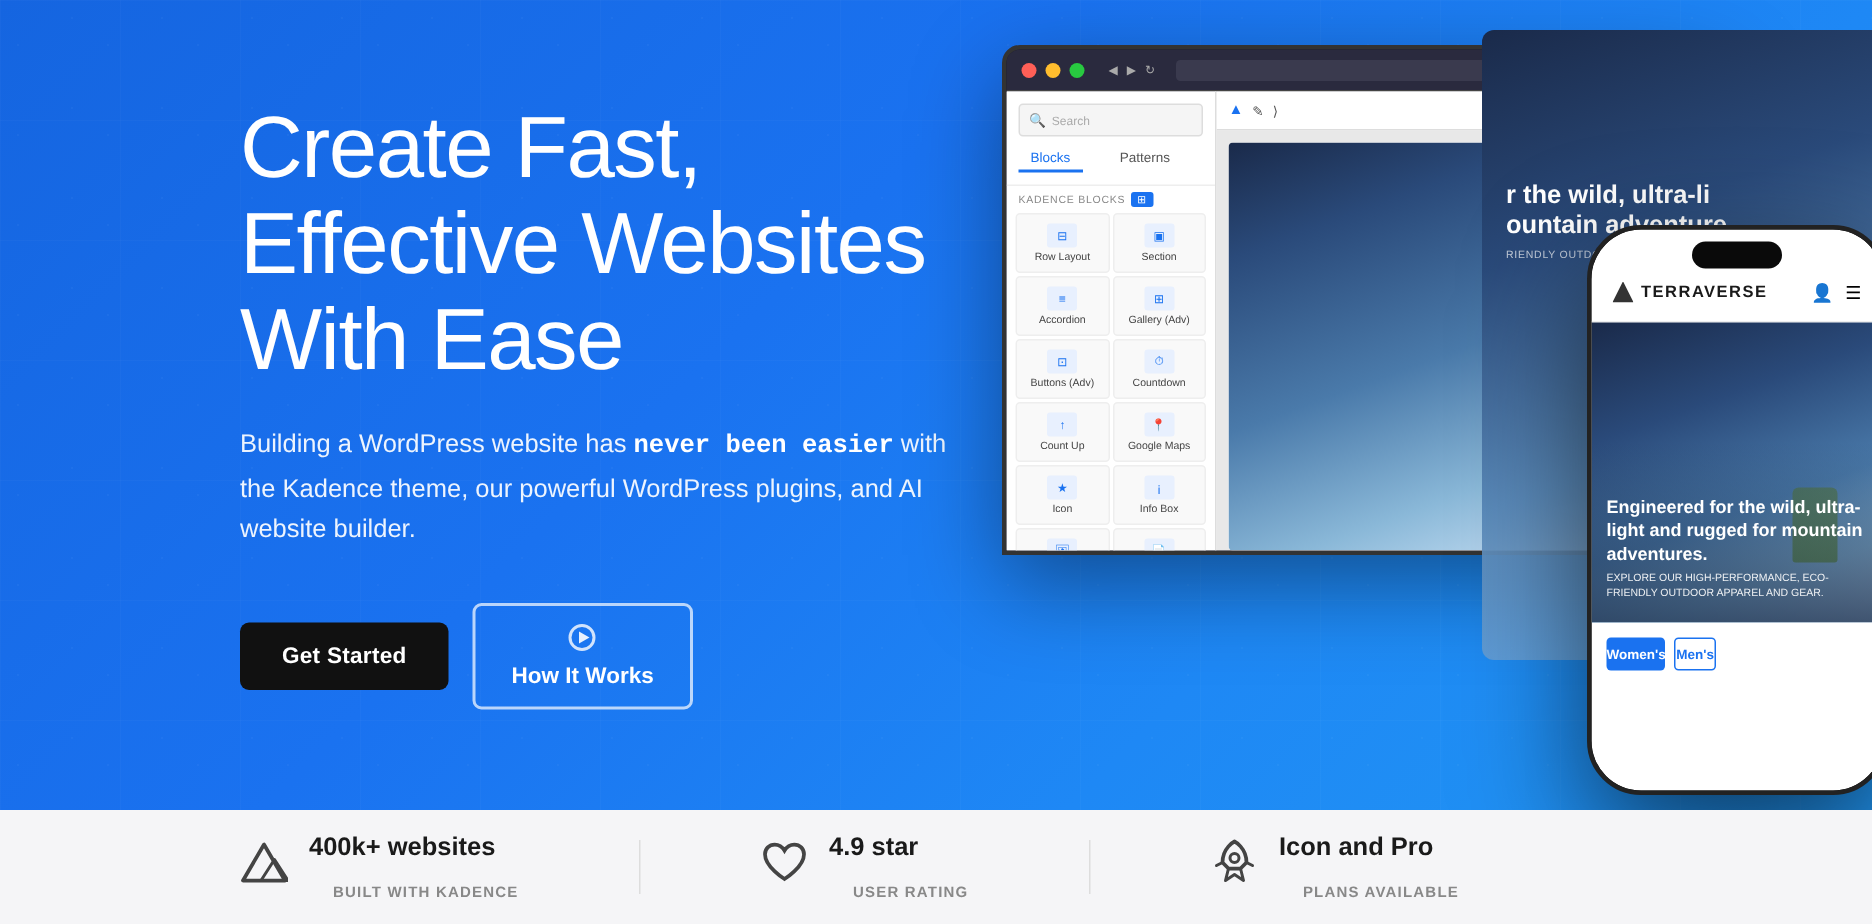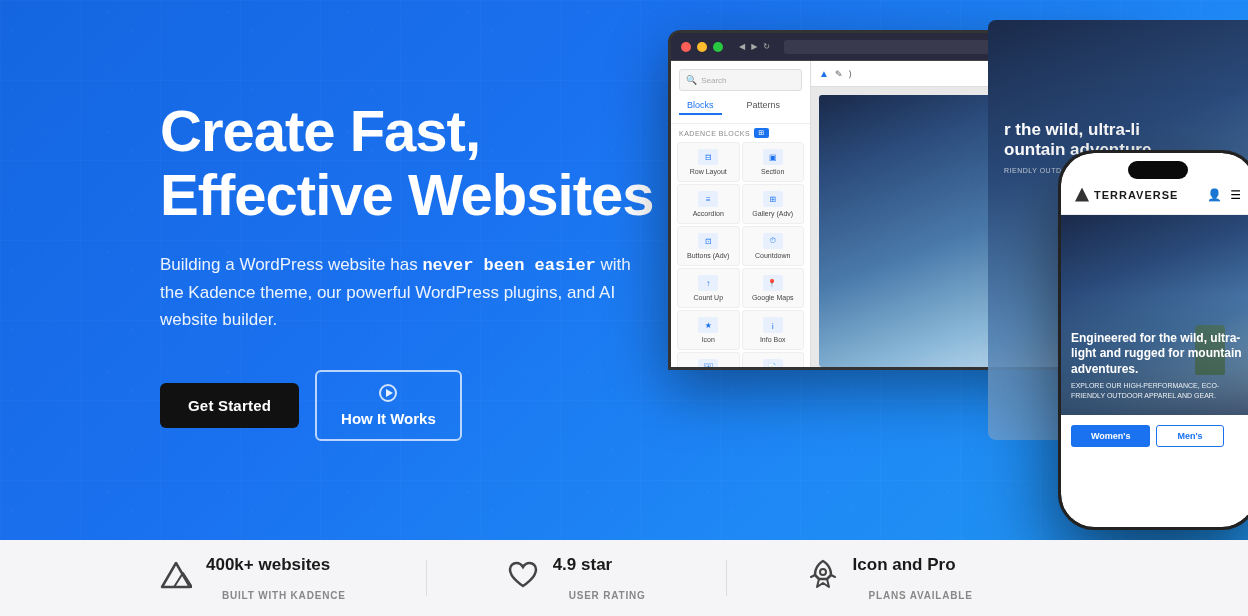--- a/index.html
+++ b/index.html
@@ -45,21 +45,21 @@
 
     .hero-content {
       position: relative;
       z-index: 2;
       padding-left: 160px;
       max-width: 680px;
     }
 
     .hero-title {
       font-size: 58px;
-      font-weight: 700;
+      font-weight: 400;
       color: #fff;
       line-height: 1.1;
       margin-bottom: 24px;
       letter-spacing: -1px;
     }
 
     .hero-subtitle {
       font-size: 17px;
       color: rgba(255,255,255,0.92);
       line-height: 1.6;
@@ -413,21 +413,21 @@
       line-height: 1.4;
     }
 
     .phone-cta-btns {
       display: flex;
       gap: 6px;
       padding: 10px 10px;
     }
 
     .phone-btn {
-      padding: 5px 20px;
+      padding: 5px 0;
       border-radius: 3px;
       font-size: 9px;
       font-weight: 600;
       background: #1a72f0;
       color: #fff;
       border: none;
     }
 
     .phone-btn-outline {
       background: transparent;
@@ -514,20 +514,21 @@
 </head>
 <body>
 
 <div class="hero-section">
   <div class="circuit-overlay"></div>
 
   <div class="hero-content">
     <h1 class="hero-title">
       <span>Create Fast,</span><br>
       <span>Effective Websites</span><br>
+      <span>With Ease</span>
     </h1>
     <p class="hero-subtitle">
       <span>Building a WordPress website has </span><strong>never been easier</strong><span> with the Kadence theme, our powerful WordPress plugins, and AI website builder.</span>
     </p>
     <div class="hero-buttons">
       <button class="btn-primary">Get Started</button>
       <button class="btn-secondary">
         <div class="play-icon"></div>
         <span>How It Works</span>
       </button>

